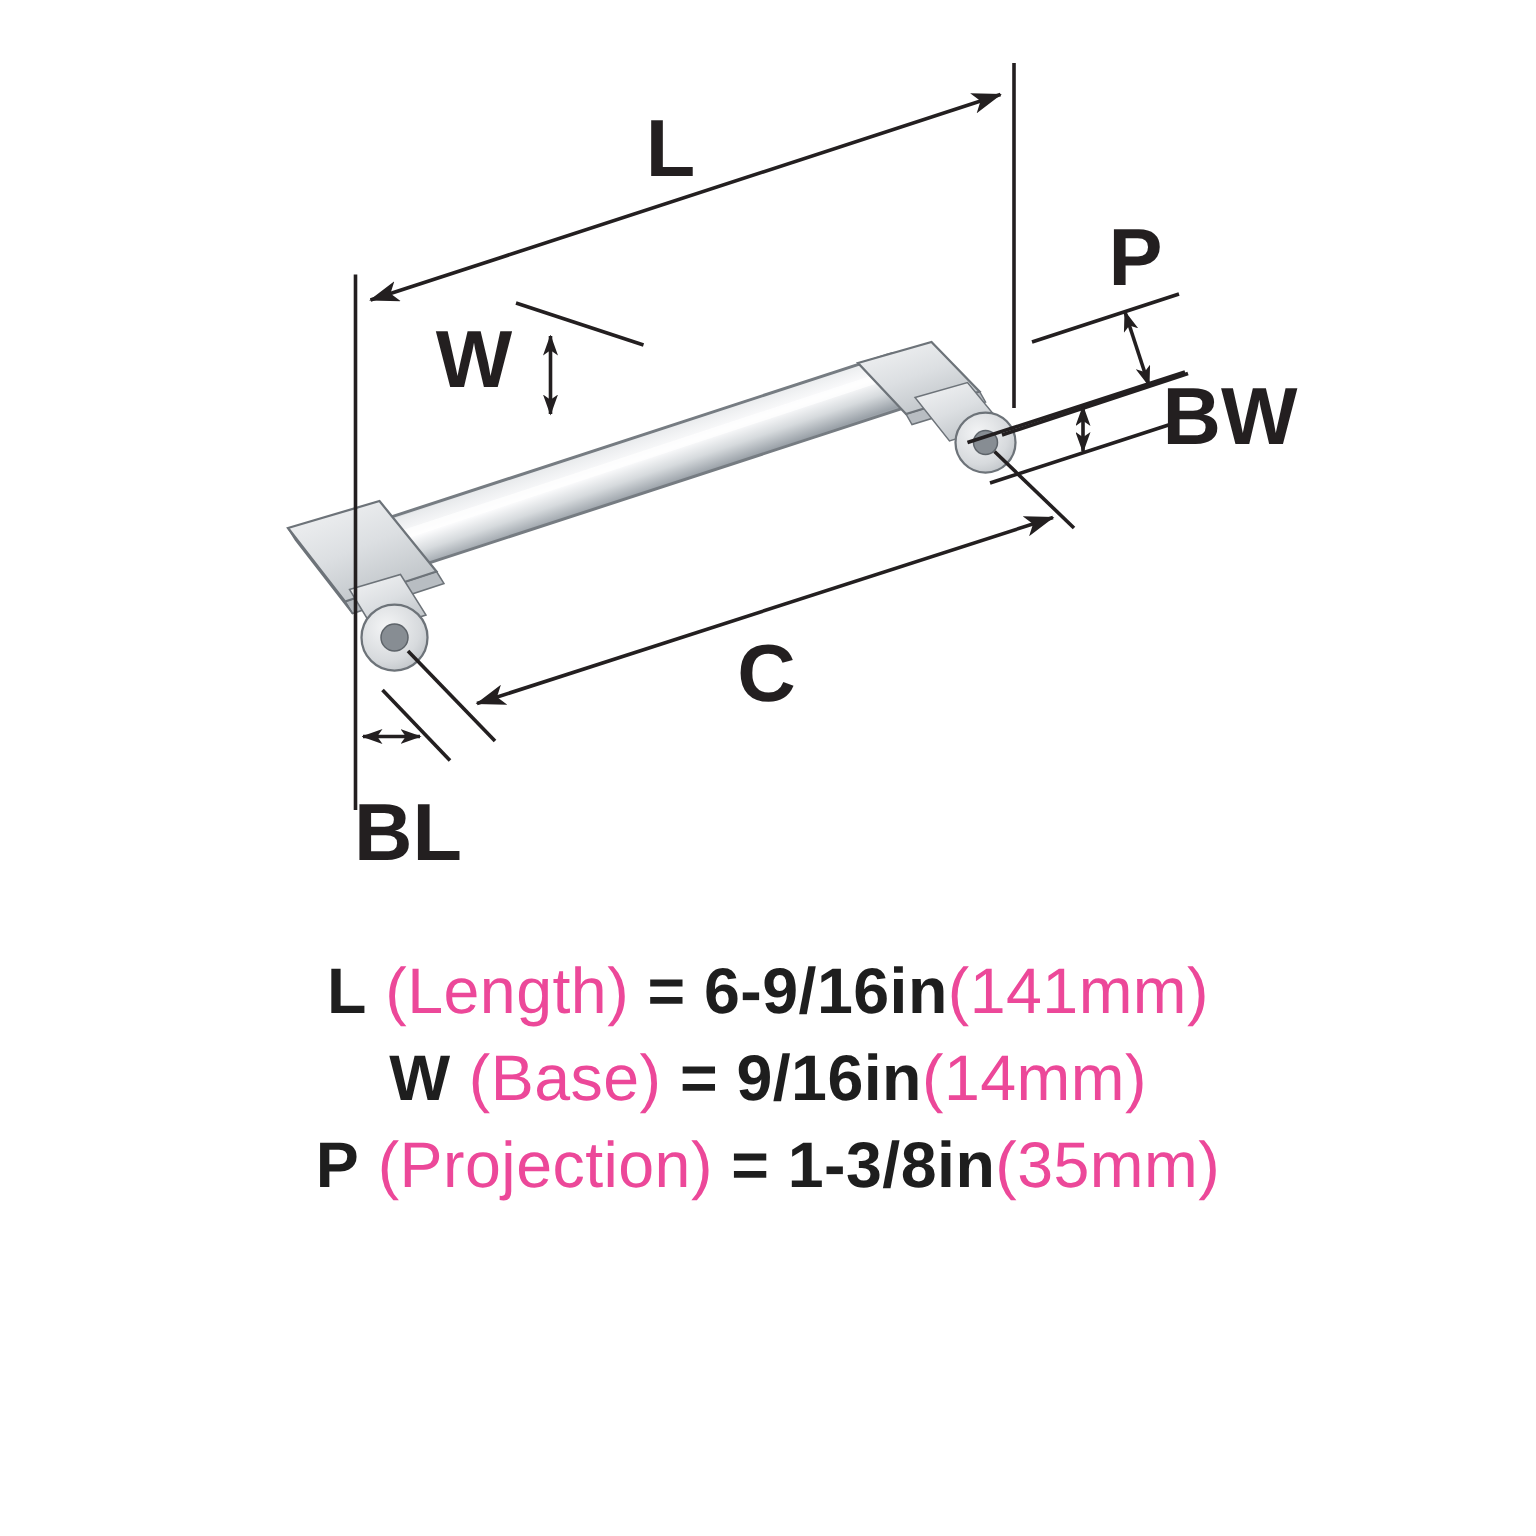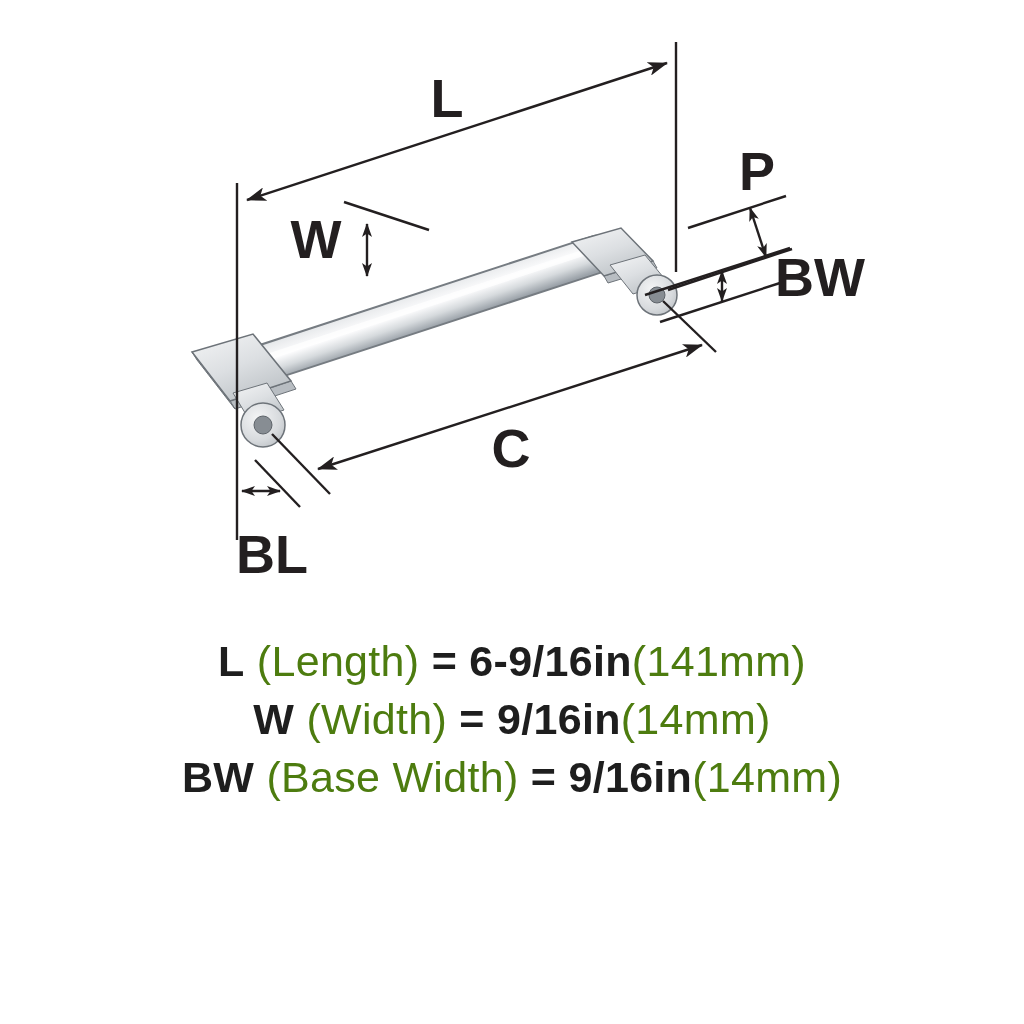--- a/index.html
+++ b/index.html
@@ -6,21 +6,21 @@
   .canvas{position:relative;width:1024px;height:1024px;background:#ffffff;overflow:hidden;
           font-family:"Liberation Sans",sans-serif;}
   .diagram-svg{position:absolute;top:0;left:0;}
   .dim{stroke:#231f20;stroke-width:2.4;fill:none;}
   .dim-label{fill:#231f20;font-family:"Liberation Sans",sans-serif;font-weight:700;
              font-size:54px;text-anchor:middle;}
   .specs{position:absolute;top:632px;left:0;width:1024px;}
   .spec-row{text-align:center;font-size:43px;line-height:58px;color:#2a2a2a;
             letter-spacing:0.3px;white-space:nowrap;}
   .spec-row .b{font-weight:700;color:#1e1e1e;}
-  .spec-row .r{font-weight:400;color:#4d7c0f;}
+  .spec-row .r{font-weight:400;color:#ec4899;}
 </style>
 </head>
 <body>
 
 <div class="canvas">
 
   <svg class="diagram-svg" width="1024" height="620" viewBox="0 0 1024 620">
     <defs>
       <marker id="ah" viewBox="0 0 20 14" refX="19" refY="7" markerWidth="20" markerHeight="14" markerUnits="userSpaceOnUse" orient="auto-start-reverse">
         <path d="M0,0 L20,7 L0,14 L5,7 Z" fill="#231f20"></path>
@@ -104,25 +104,25 @@
 
   <div class="specs">
     <div class="spec-row">
       <span class="b">L</span>
       <span class="r">(Length)</span>
       <span class="b">=</span>
       <span class="b">6-9/16in</span><span class="r">(141mm)</span>
     </div>
     <div class="spec-row">
       <span class="b">W</span>
-      <span class="r">(Width)</span>
+      <span class="r">(Base)</span>
       <span class="b">=</span>
       <span class="b">9/16in</span><span class="r">(14mm)</span>
     </div>
     <div class="spec-row">
-      <span class="b">BW</span>
-      <span class="r">(Base Width)</span>
+      <span class="b">P</span>
+      <span class="r">(Projection)</span>
       <span class="b">=</span>
-      <span class="b">9/16in</span><span class="r">(14mm)</span>
+      <span class="b">1-3/8in</span><span class="r">(35mm)</span>
     </div>
   </div>
 
 </div>
 
 </body></html>

